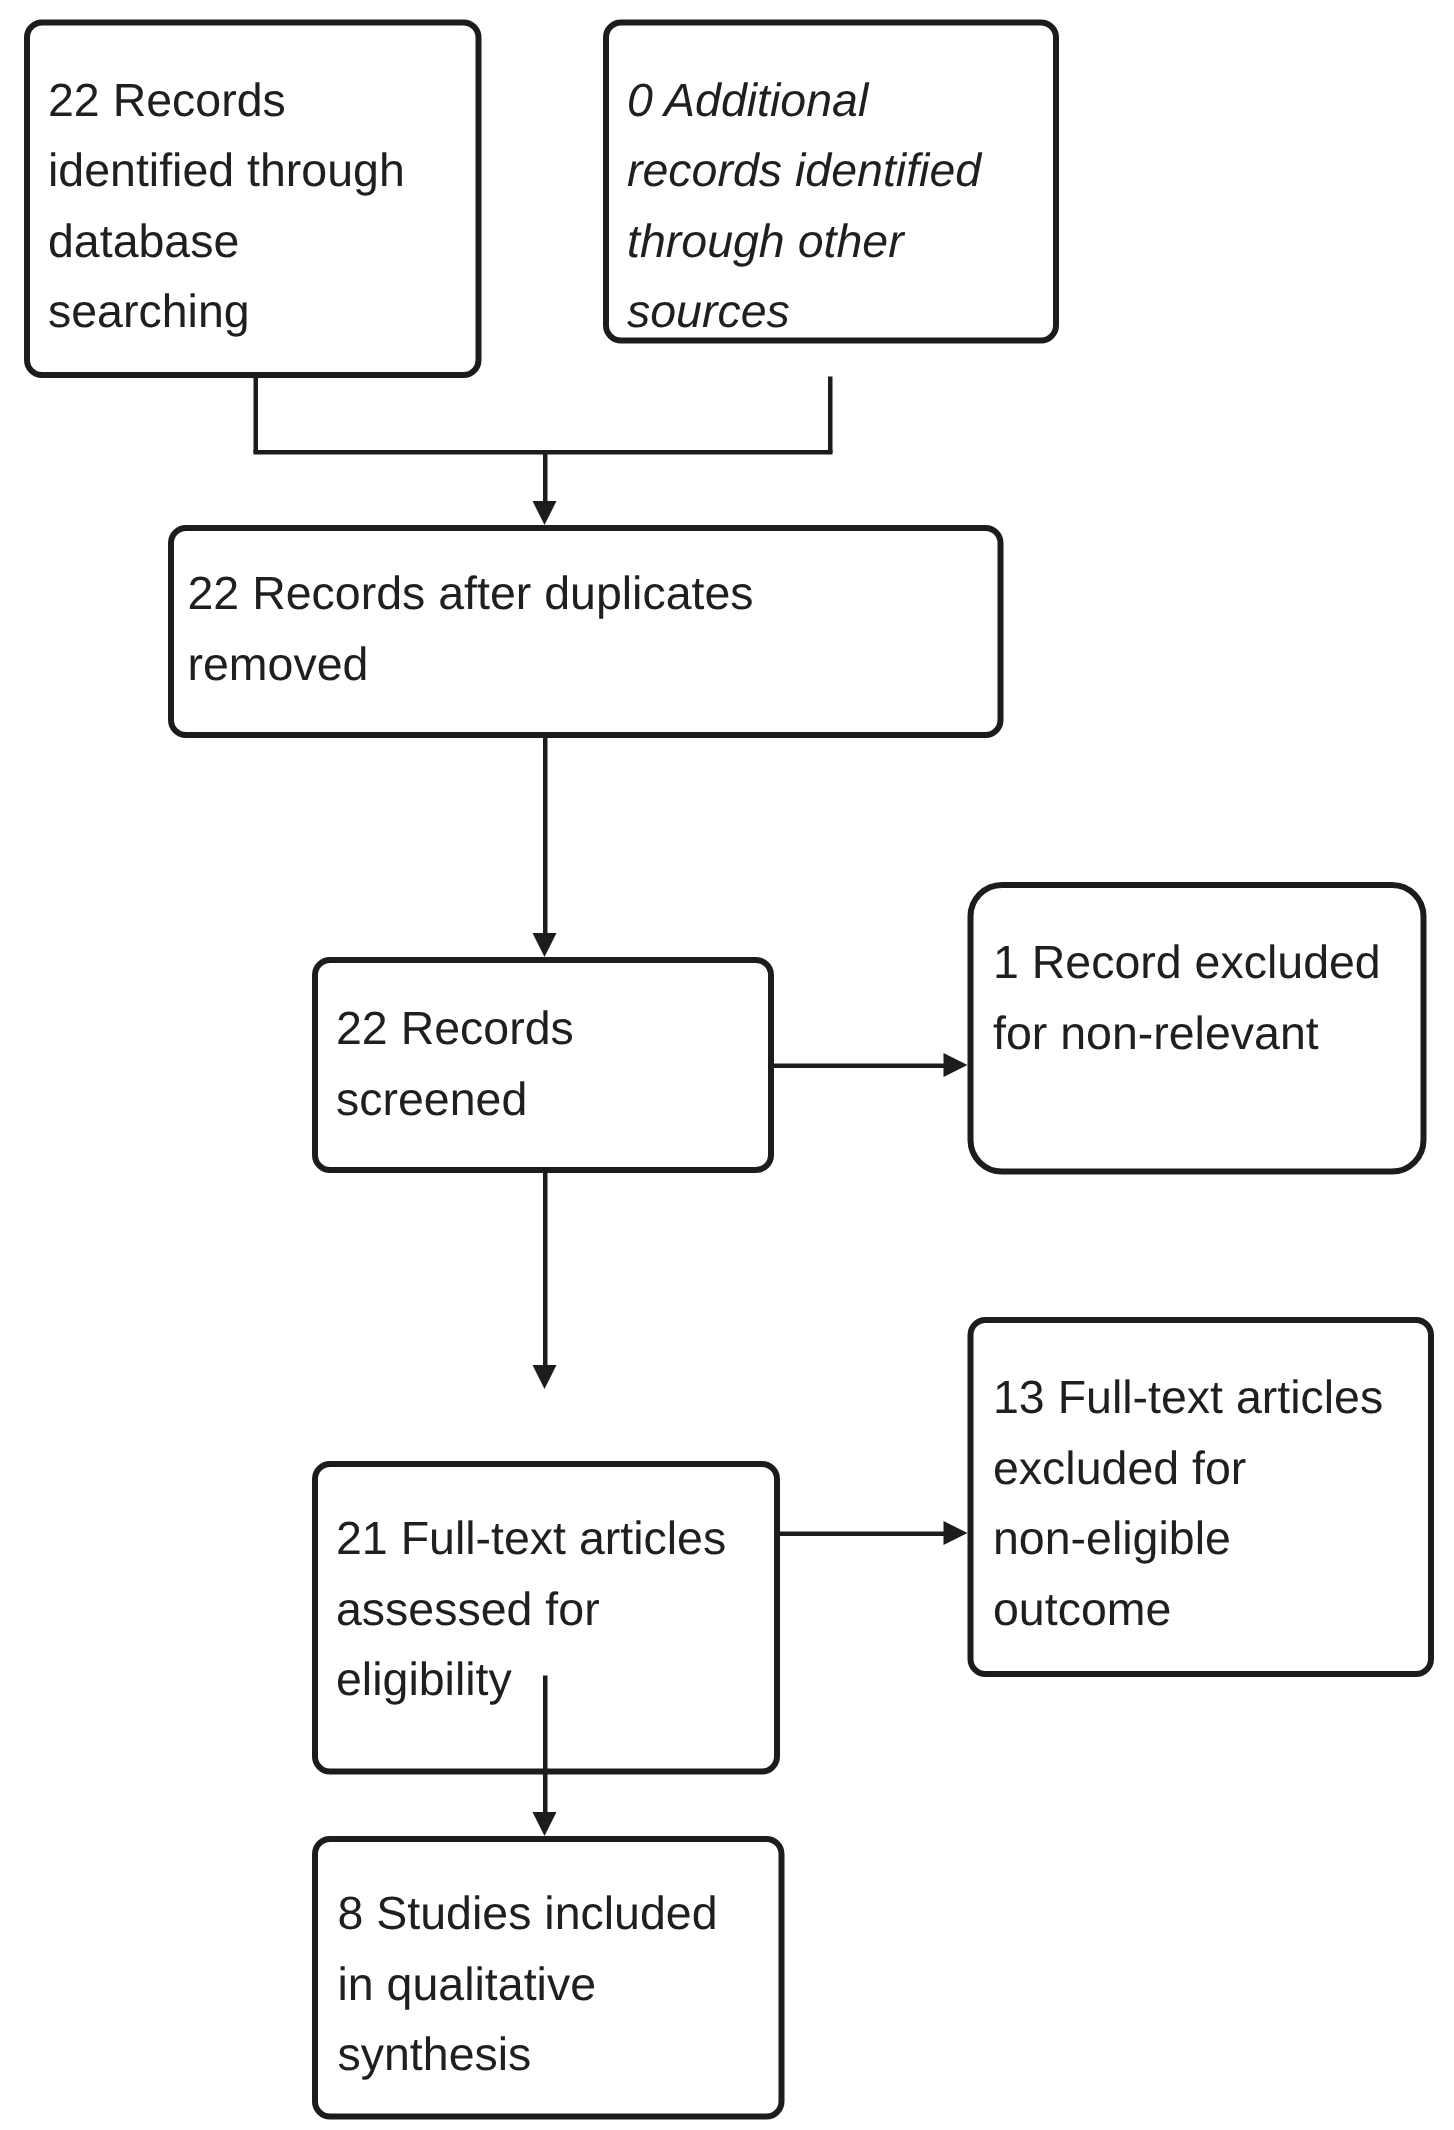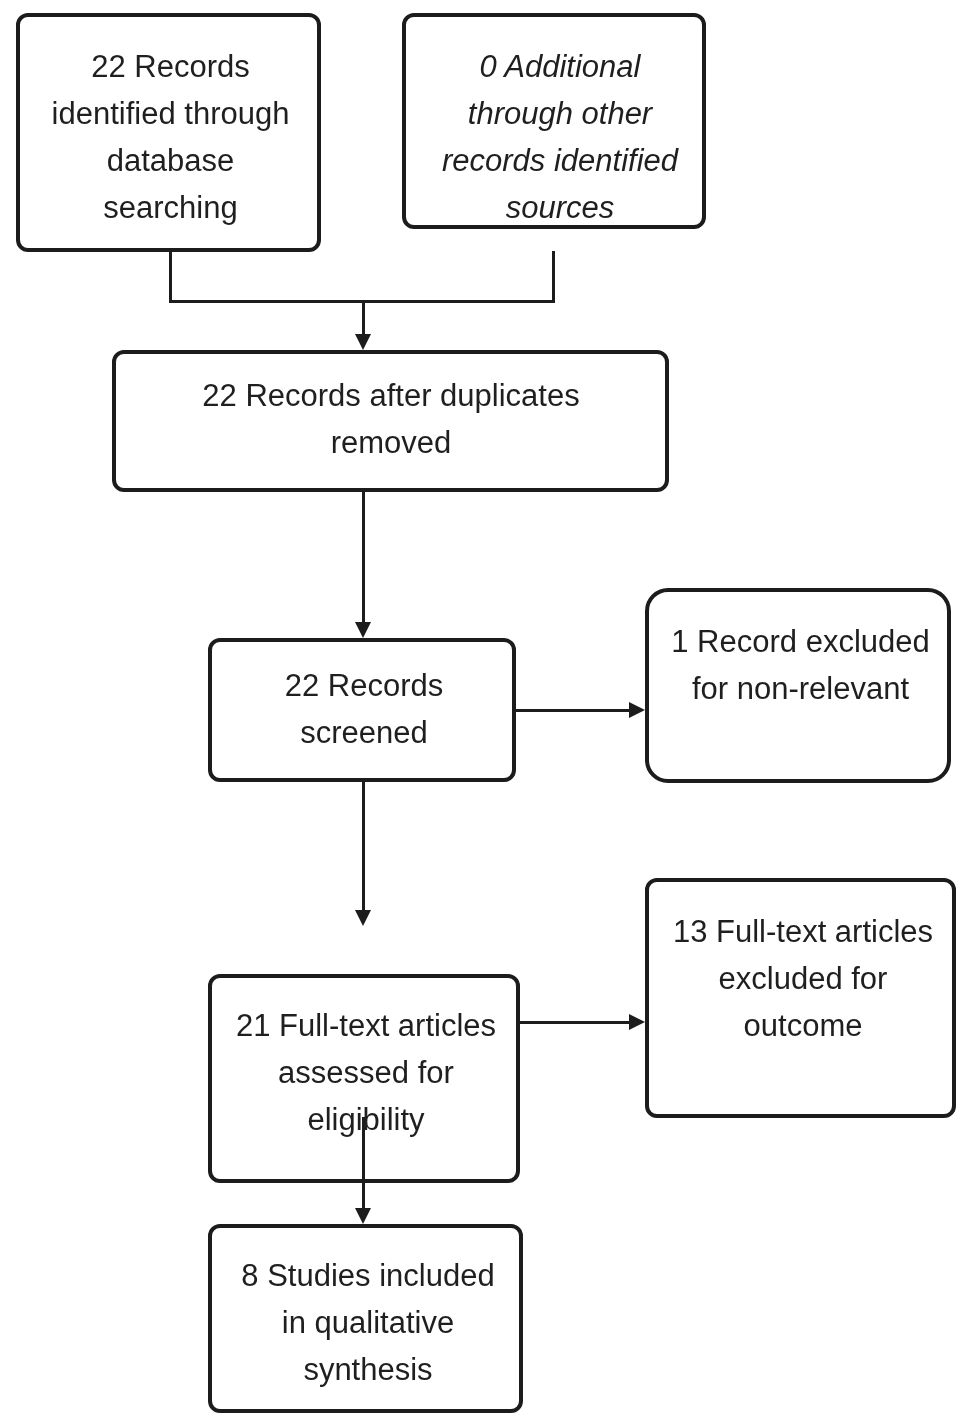--- a/index.html
+++ b/index.html
@@ -7,21 +7,20 @@
     padding: 0;
     background: #ffffff;
   }
   #canvas {
     position: relative;
     width: 969px;
     height: 1420px;
     background: #ffffff;
     font-family: "Liberation Sans", "DejaVu Sans", sans-serif;
     overflow: hidden;
-    text-align: center;
   }
   .node {
     position: absolute;
     box-sizing: border-box;
     background: #ffffff;
     border: 4px solid #1c1c1c;
     border-radius: 12px;
     color: #1f1f1f;
     font-size: 31px;
     line-height: 47px;
@@ -83,22 +82,22 @@
 
   <div class="node n-a">
     <div class="txt-line">22 Records</div>
     <div class="txt-line">identified through</div>
     <div class="txt-line">database</div>
     <div class="txt-line">searching</div>
   </div>
 
   <div class="node n-b">
     <div class="txt-line">0 Additional</div>
+    <div class="txt-line">records identified</div>
     <div class="txt-line">through other</div>
-    <div class="txt-line">records identified</div>
     <div class="txt-line">sources</div>
   </div>
 
   <div class="vline stub-a"></div>
   <div class="vline stub-b"></div>
   <div class="hline merge-h"></div>
   <div class="vline v-to-c"></div>
   <div class="ah-down ah-1"></div>
 
   <div class="node n-c">
@@ -130,20 +129,21 @@
     <div class="txt-line">assessed for</div>
     <div class="txt-line">eligibility</div>
   </div>
 
   <div class="hline h-f-g"></div>
   <div class="ah-right ah-5"></div>
 
   <div class="node n-g">
     <div class="txt-line">13 Full-text articles</div>
     <div class="txt-line">excluded for</div>
+    <div class="txt-line">non-eligible</div>
     <div class="txt-line">outcome</div>
   </div>
 
   <div class="vline v-f-h"></div>
   <div class="ah-down ah-6"></div>
 
   <div class="node n-h">
     <div class="txt-line">8 Studies included</div>
     <div class="txt-line">in qualitative</div>
     <div class="txt-line">synthesis</div>

